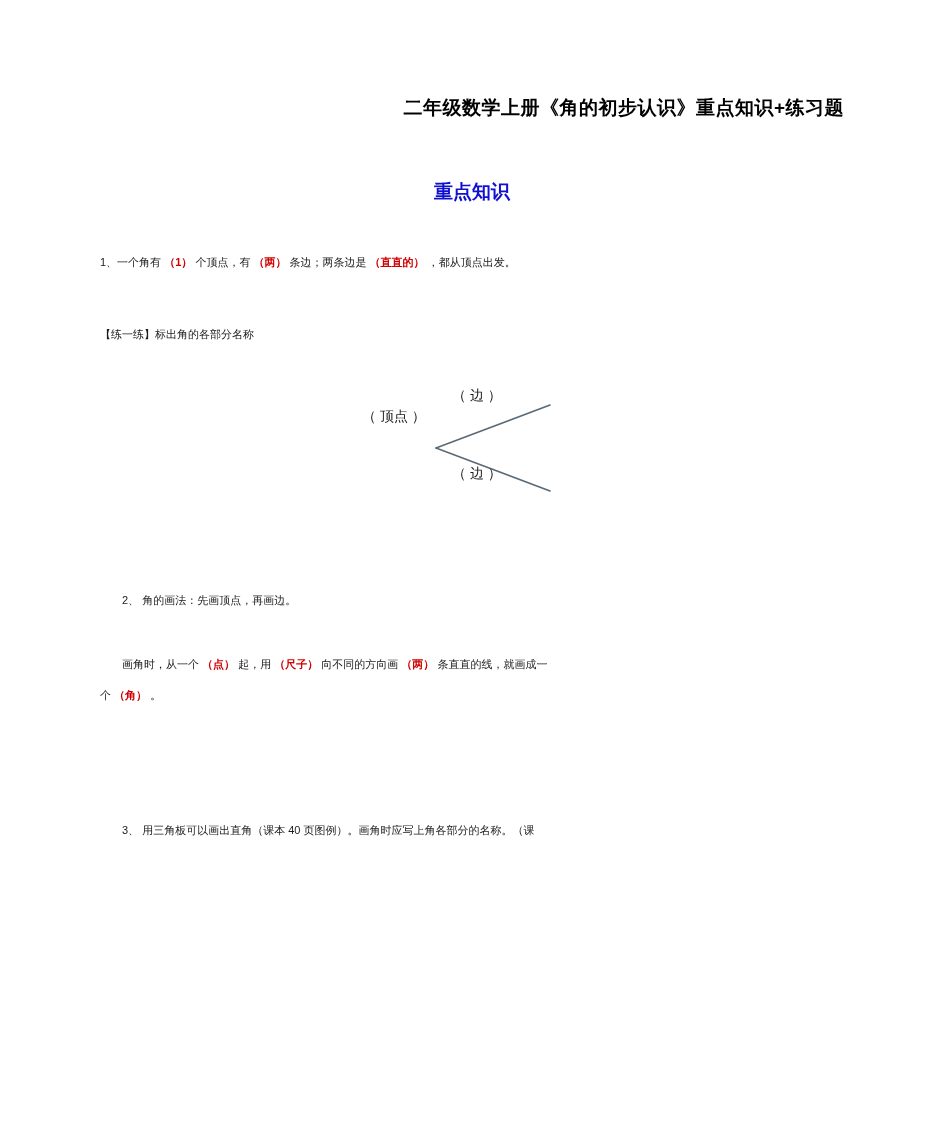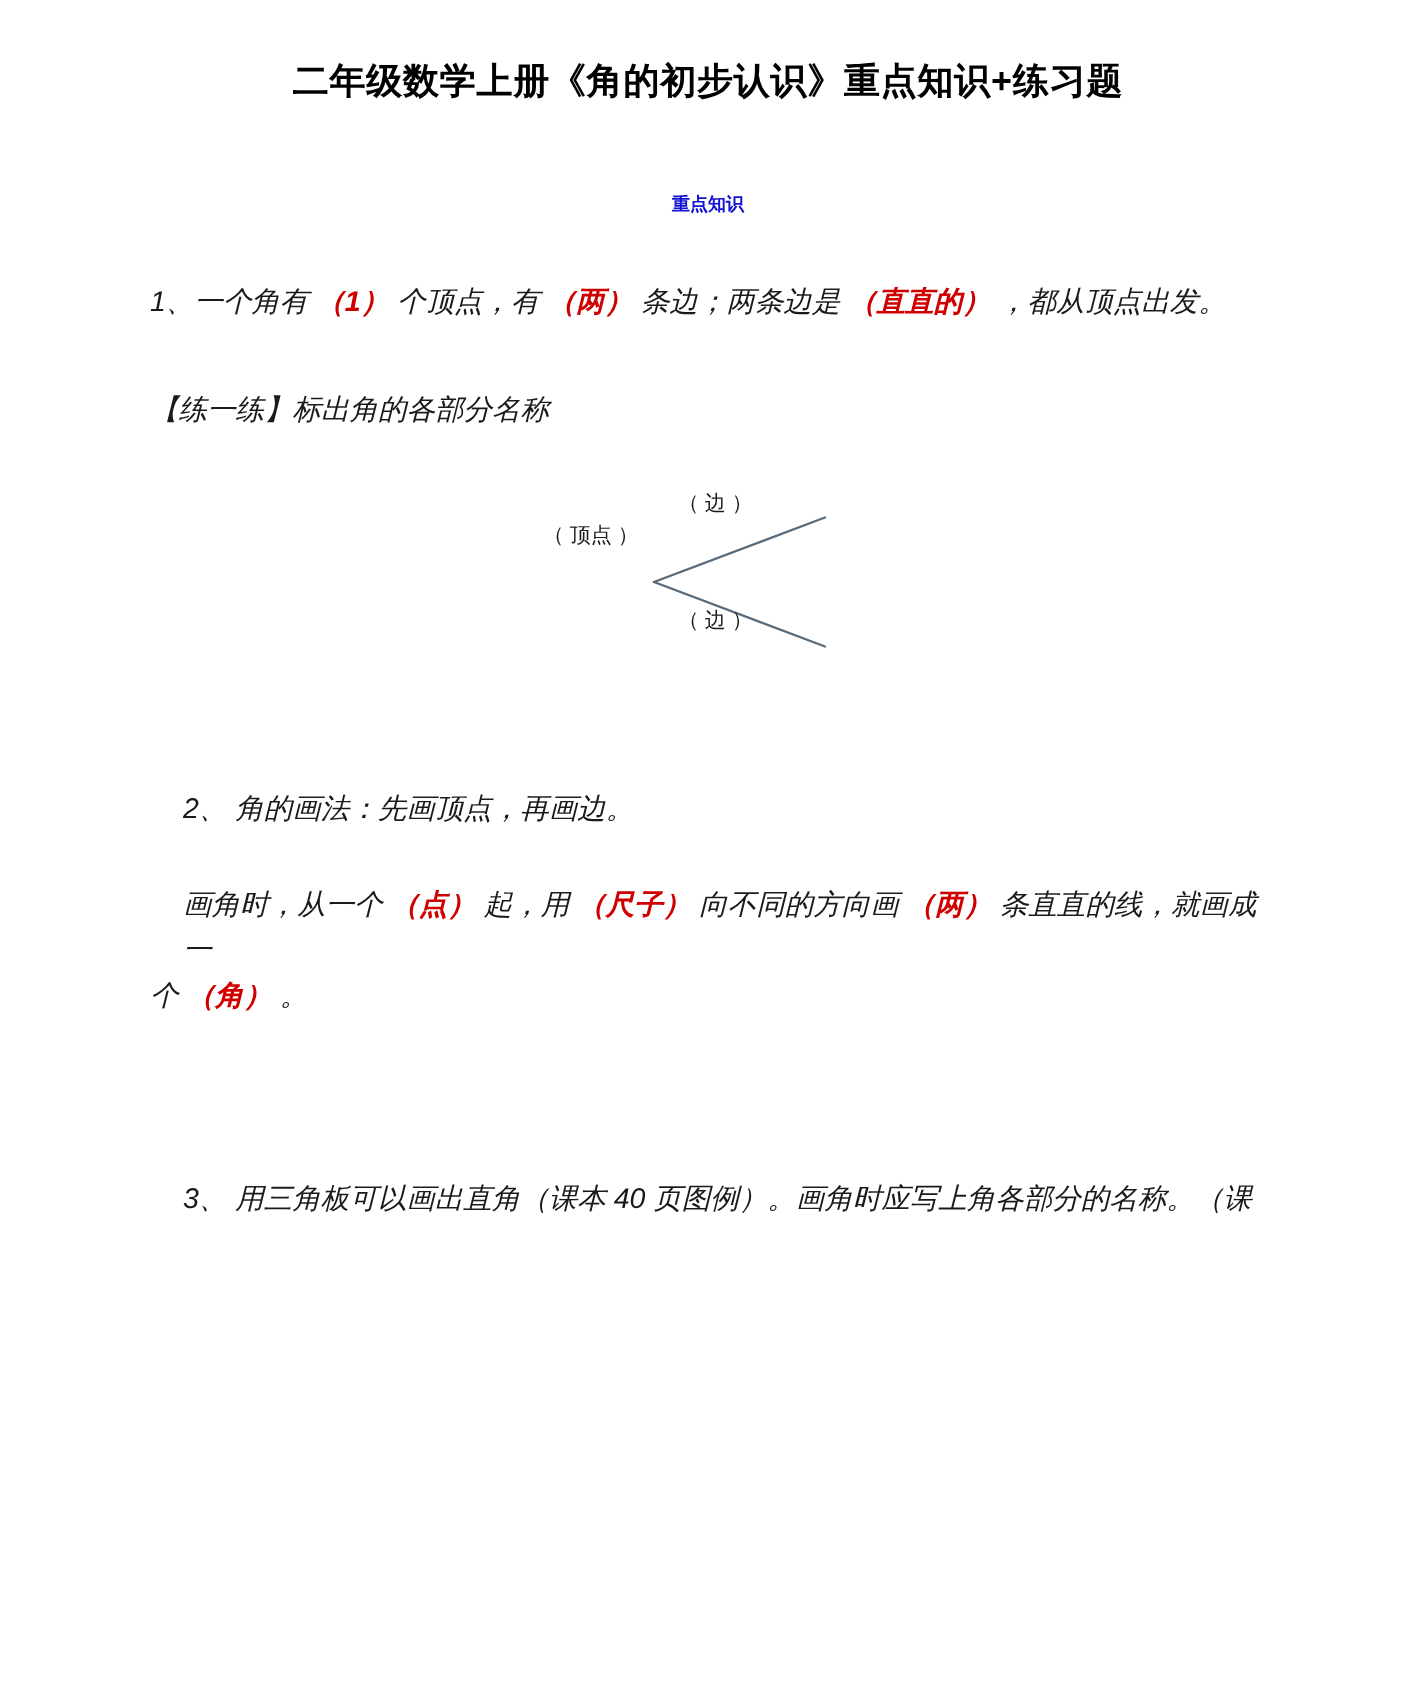--- a/index.html
+++ b/index.html
@@ -16,40 +16,39 @@
     overflow: hidden;
   }
   .page {
     position: relative;
     width: 944px;
     height: 1122px;
     box-sizing: border-box;
     padding: 0 100px;
   }
   .doc-title {
-    text-align: center;
-    font-size: 24px;
+    text-align: right;
+    font-size: 19px;
     font-weight: bold;
-    margin-top: 38px;
+    margin-top: 95px;
     letter-spacing: 0.5px;
     color: #000;
   }
   .section-head {
     text-align: center;
-    font-size: 12px;
+    font-size: 19px;
     font-weight: bold;
     color: #1010d0;
     margin-top: 58px;
   }
   .para {
-    font-size: 19px;
+    font-size: 11px;
     line-height: 30px;
     color: #1a1a1a;
     margin-top: 42px;
-    font-style: italic;
   }
   .para.tight {
     margin-top: 34px;
   }
   .red {
     color: #d00000;
     font-weight: bold;
   }
   .indent1 {
     padding-left: 22px;

